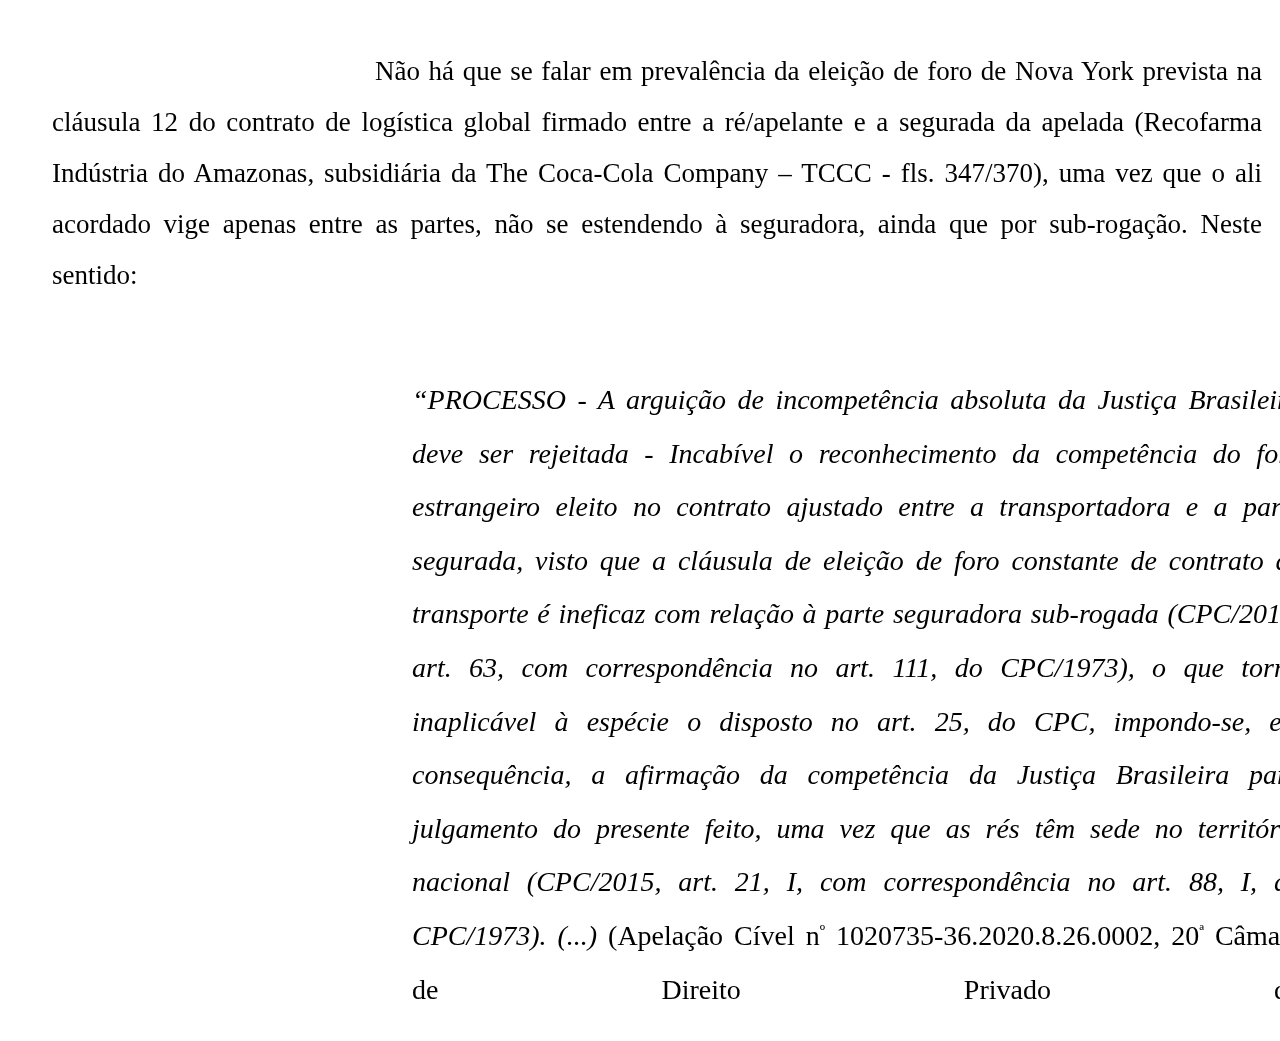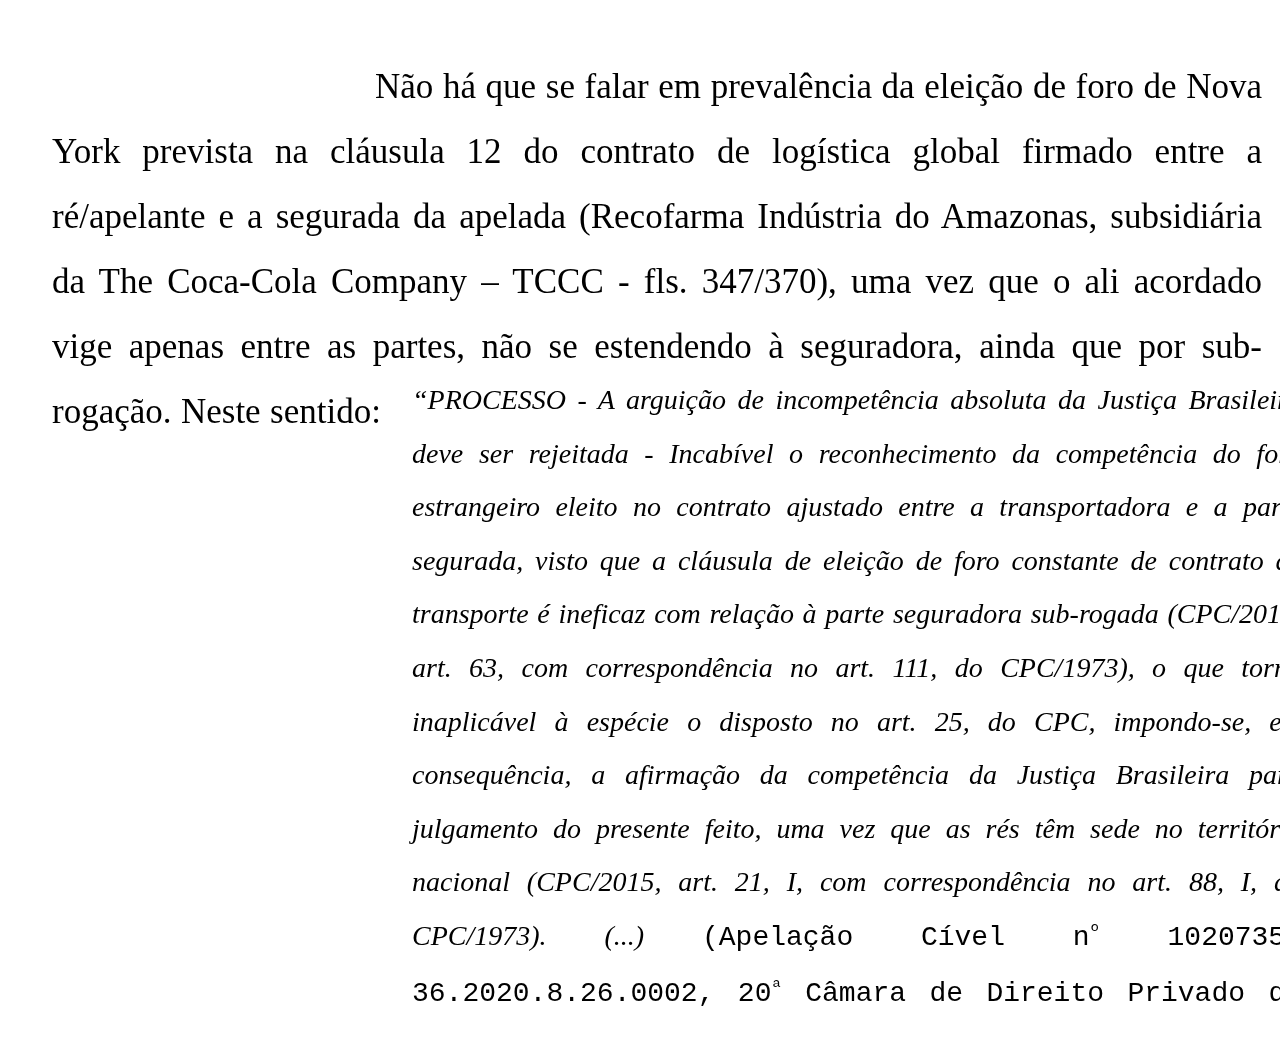--- a/index.html
+++ b/index.html
@@ -23,22 +23,22 @@
     height: 1041px;
     box-sizing: border-box;
   }
 
   
   .body-paragraph {
     position: absolute;
     left: 52px;
     top: 19px;
     width: 1210px;
-    font-size: 35px;
-    line-height: 65px;
+    font-size: 27px;
+    line-height: 51px;
     text-align: justify;
     text-justify: inter-word;
     text-indent: 323px;
     hyphens: none;
     word-spacing: 0.02em;
   }
 
   
   .quote-block {
     position: absolute;
@@ -49,21 +49,20 @@
     line-height: 53.6px;
     text-align: justify;
     text-justify: inter-word;
     font-style: italic;
     text-indent: 0;
     hyphens: none;
   }
 
   .quote-block .upright {
     font-style: normal;
-    font-family: Liberation Mono, monospace;
   }
 
   
   .quote-block::after {
     content: "";
     display: inline-block;
     width: 100%;
   }
   .body-paragraph::after {
     content: "";

